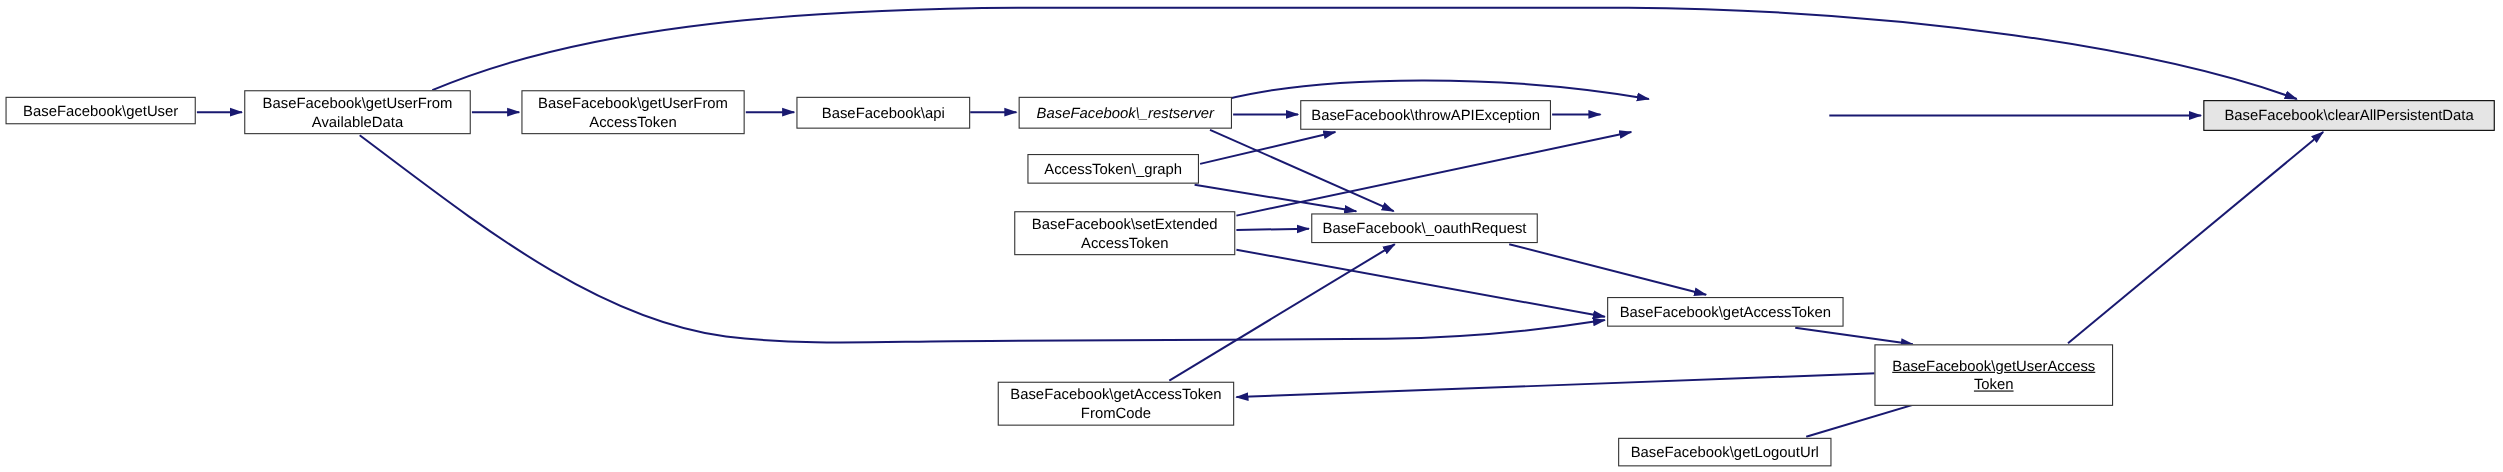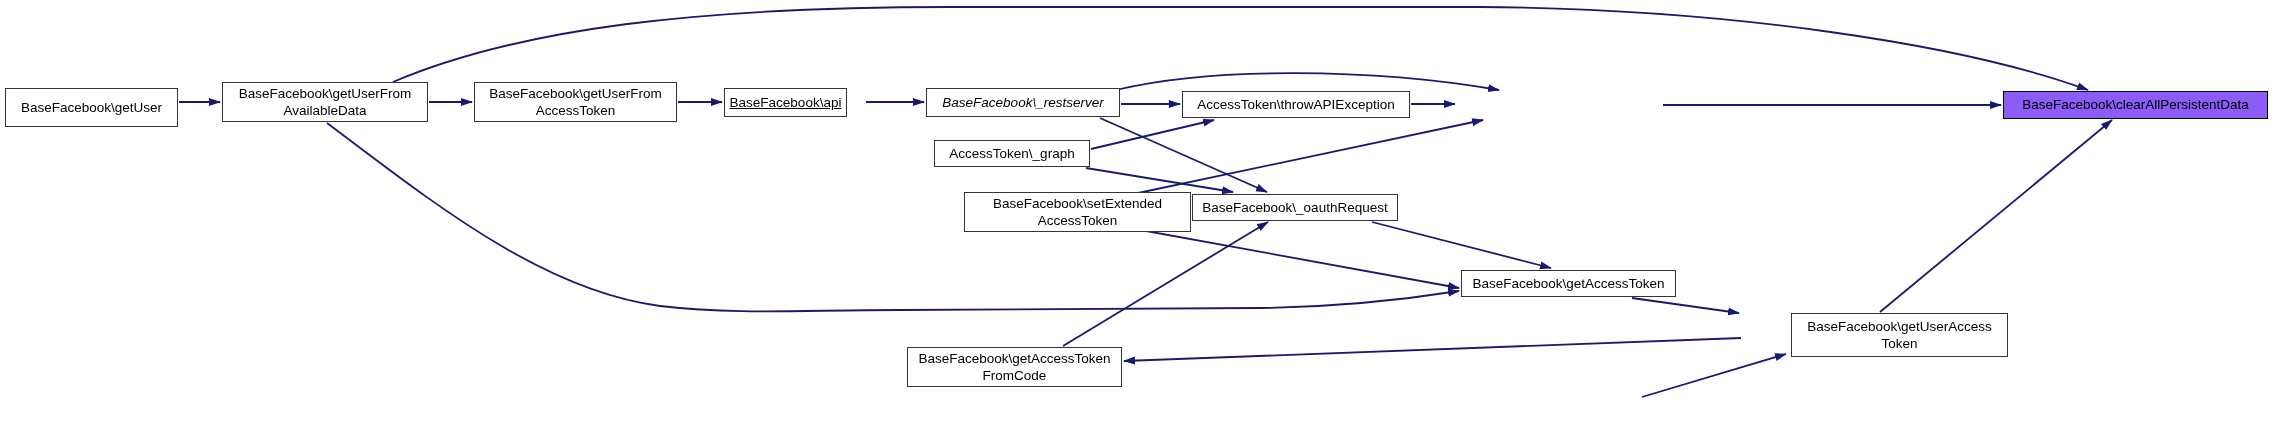--- a/index.html
+++ b/index.html
@@ -31,21 +31,21 @@
     font-size: 13.5px;
     line-height: 1.28;
     display: flex;
     align-items: center;
     justify-content: center;
     text-align: center;
     white-space: pre-line;
     cursor: pointer;
   }
   .node.highlighted {
-    background: #8b5cf6;
+    background: #e5e5e5;
     border-color: #000000;
   }
 </style>
 </head>
 <body>
 
 <div id="canvas">
   <svg id="edges" xmlns="http://www.w3.org/2000/svg" width="2275" height="429" viewBox="0 0 2275 429">
       <defs>
         <marker id="arrow" markerWidth="12" markerHeight="10" refX="11" refY="5" orient="auto" markerUnits="userSpaceOnUse">
@@ -68,31 +68,32 @@
       <path d="M 1124,196 L 1483,120" fill="none" stroke="#191970" stroke-width="1.8" marker-end="url(#arrow)"></path>
       <path d="M 1372,222 L 1551,268" fill="none" stroke="#191970" stroke-width="1.8" marker-end="url(#arrow)"></path>
       <path d="M 1411,104 L 1455,104" fill="none" stroke="#191970" stroke-width="1.8" marker-end="url(#arrow)"></path>
       <path d="M 1663,105 L 2001,105" fill="none" stroke="#191970" stroke-width="1.8" marker-end="url(#arrow)"></path>
       <path d="M 1632,298 L 1739,313" fill="none" stroke="#191970" stroke-width="1.8" marker-end="url(#arrow)"></path>
       <path d="M 1880,312 L 2112,120" fill="none" stroke="#191970" stroke-width="1.8" marker-end="url(#arrow)"></path>
       <path d="M 1741,338 L 1124,361" fill="none" stroke="#191970" stroke-width="1.8" marker-end="url(#arrow)"></path>
       <path d="M 1063,346 L 1268,222" fill="none" stroke="#191970" stroke-width="1.8" marker-end="url(#arrow)"></path>
       <path d="M 1642,397 L 1786,354" fill="none" stroke="#191970" stroke-width="1.8" marker-end="url(#arrow)"></path>
     </svg>
-<div class="node" style="left: 5px; top: 88px; width: 173px; height: 39px;">BaseFacebook\getUser</div>
+<div class="node" style="left: 5px; top: 88px; width: 173px; height: 25px;">BaseFacebook\getUser</div>
     <div class="node" style="left: 222px; top: 82px; width: 206px; height: 40px;">BaseFacebook\getUserFrom
 AvailableData</div>
     <div class="node" style="left: 474px; top: 82px; width: 203px; height: 40px;">BaseFacebook\getUserFrom
 AccessToken</div>
-    <div class="node" style="left: 724px; top: 88px; width: 123px; height: 29px; text-decoration: underline;">BaseFacebook\api</div>
+    <div class="node" style="left: 724px; top: 88px; width: 158px; height: 29px;">BaseFacebook\api</div>
     <div class="node" style="left: 926px; top: 88px; width: 194px; height: 29px; font-style: italic;">BaseFacebook\_restserver</div>
     <div class="node" style="left: 934px; top: 140px; width: 156px; height: 27px;">AccessToken\_graph</div>
-    <div class="node" style="left: 1182px; top: 91px; width: 228px; height: 27px;">AccessToken\throwAPIException</div>
-    <div class="node" style="left: 964px; top: 192px; width: 227px; height: 40px;">BaseFacebook\setExtended
+    <div class="node" style="left: 1182px; top: 91px; width: 228px; height: 27px;">BaseFacebook\throwAPIException</div>
+    <div class="node" style="left: 922px; top: 192px; width: 201px; height: 40px;">BaseFacebook\setExtended
 AccessToken</div>
     <div class="node" style="left: 1192px; top: 194px; width: 206px; height: 27px;">BaseFacebook\_oauthRequest</div>
     <div class="node" style="left: 1461px; top: 270px; width: 215px; height: 27px;">BaseFacebook\getAccessToken</div>
     <div class="node" style="left: 907px; top: 347px; width: 215px; height: 40px;">BaseFacebook\getAccessToken
 FromCode</div>
-    <div class="node" style="left: 1791px; top: 313px; width: 217px; height: 44px;">BaseFacebook\getUserAccess
+    <div class="node" style="left: 1704px; top: 313px; width: 217px; height: 56px; text-decoration: underline;">BaseFacebook\getUserAccess
 Token</div>
+    <div class="node" style="left: 1471px; top: 398px; width: 194px; height: 26px;">BaseFacebook\getLogoutUrl</div>
     <div class="node highlighted" style="left: 2003px; top: 91px; width: 265px; height: 28px;">BaseFacebook\clearAllPersistentData</div>
   </div>
 
 </body></html>

